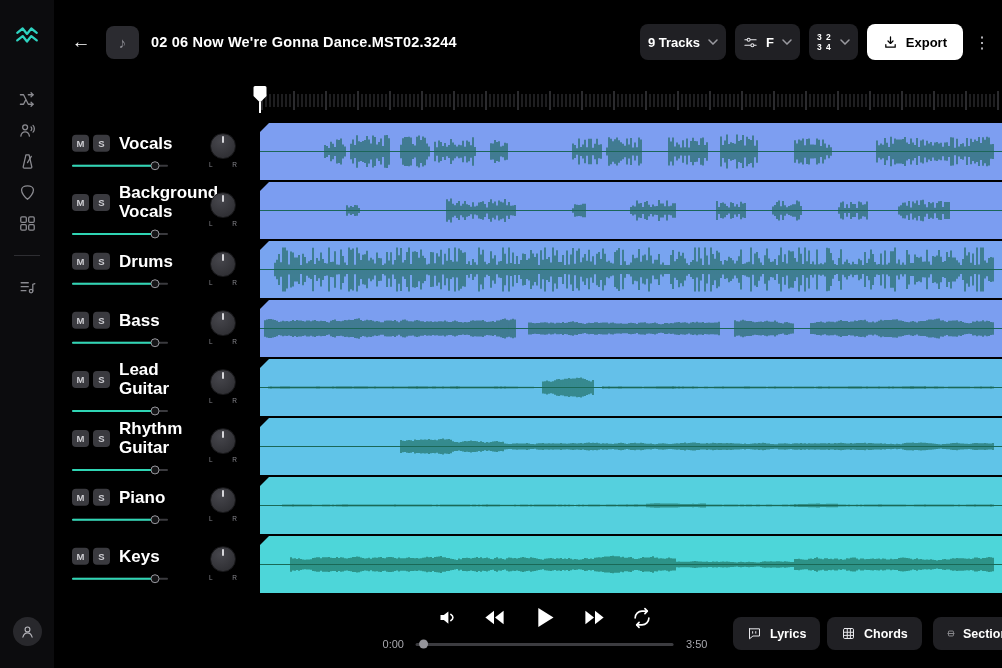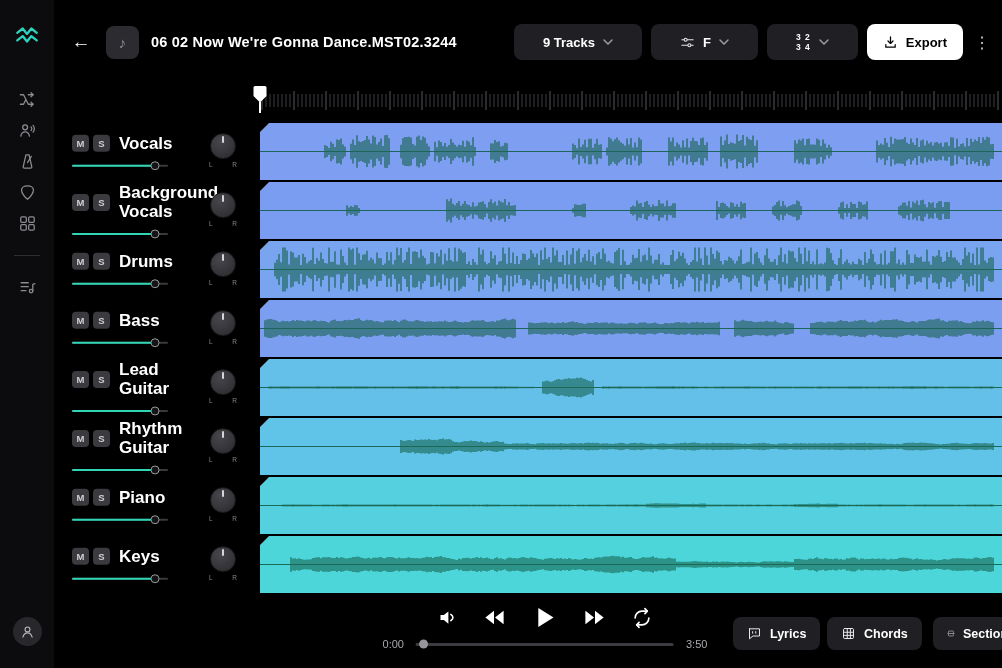--- a/index.html
+++ b/index.html
@@ -20,21 +20,21 @@
 
   
   .topbar{position:absolute;left:54px;top:0;right:0;height:84px;display:flex;align-items:center;
           padding:0 14px 0 14px;box-sizing:border-box;gap:12px;}
   .back-btn{font-size:19px;color:#fff;width:26px;}
   .song-tile{width:33px;height:33px;border-radius:8px;background:#2b2b30;display:flex;align-items:center;
              justify-content:center;color:#8e8e95;font-size:15px;}
   .song-title{font-size:14.5px;font-weight:700;letter-spacing:.2px;margin-right:auto;white-space:nowrap;}
   .topbar-right{display:flex;align-items:center;gap:9px;}
   .pill{display:flex;align-items:center;gap:8px;background:#202024;border-radius:8px;height:36px;
-        padding:0 29px;color:#fff;font-size:13px;font-weight:700;}
+        padding:0 8px;color:#fff;font-size:13px;font-weight:700;}
   .pill svg.ic{stroke:#e8e8ec;fill:none;stroke-width:1.7;stroke-linecap:round;stroke-linejoin:round;}
   .chev{display:inline-block;}
   .ts{display:flex;flex-direction:column;font-size:8.5px;font-weight:700;line-height:1.2;letter-spacing:1px;text-align:left;}
   .export-btn{display:flex;align-items:center;gap:8px;background:#fff;color:#000;border-radius:8px;height:36px;
               padding:0 16px;font-size:13px;font-weight:700;}
   .export-btn svg{stroke:#000;fill:none;stroke-width:2;stroke-linecap:round;stroke-linejoin:round;}
   .kebab{font-size:16px;color:#cfcfd4;width:14px;margin-left:2px;}
 
   
   .ruler{position:absolute;left:260px;top:84px;width:742px;height:30px;}
@@ -150,21 +150,21 @@
           <path d="M5.5 20c1-4 3.7-6 6.5-6s5.5 2 6.5 6"></path>
         </svg>
     </button>
   </aside>
 
   <header class="topbar">
     <button class="back-btn">←</button>
     <div class="song-tile">
       <span>♪</span>
     </div>
-    <div class="song-title">06 02 Now We're Gonna Dance.MST02.3244</div>
+    <div class="song-title">02 06 Now We're Gonna Dance.MST02.3244</div>
     <div class="topbar-right">
       <button class="pill">
         <span>9 Tracks</span>
         <svg class="chev" width="10" height="6" viewBox="0 0 10 6">
             <path d="M1 1l4 4 4-4" stroke="#9a9aa0" fill="none" stroke-width="1.5" stroke-linecap="round"></path>
           </svg>
       </button>
       <button class="pill">
         <svg class="ic" width="15" height="15" viewBox="0 0 24 24">
             <path d="M3 7.5h18"></path>

